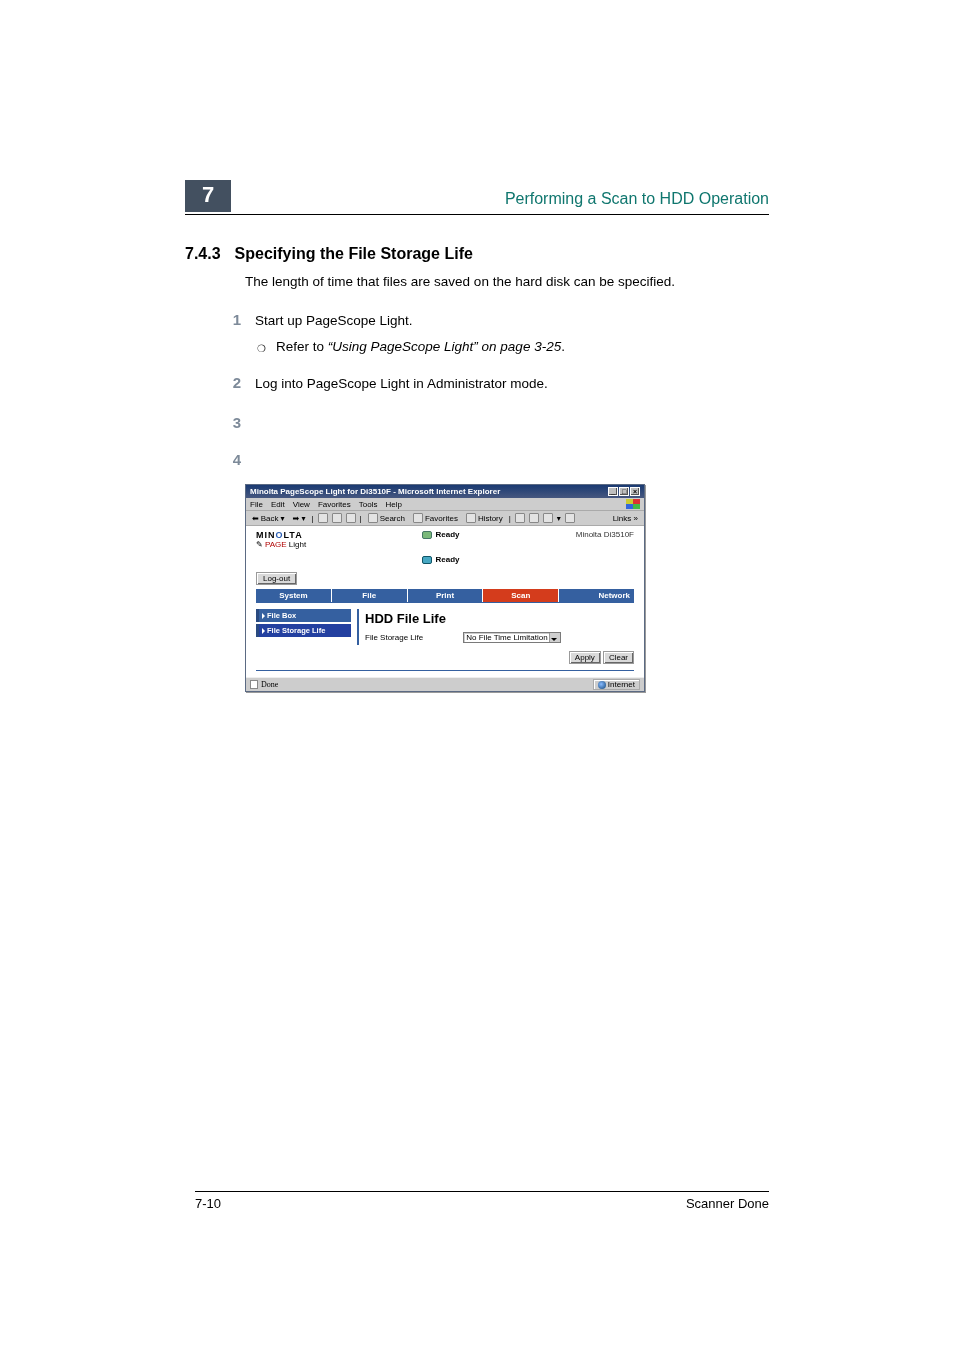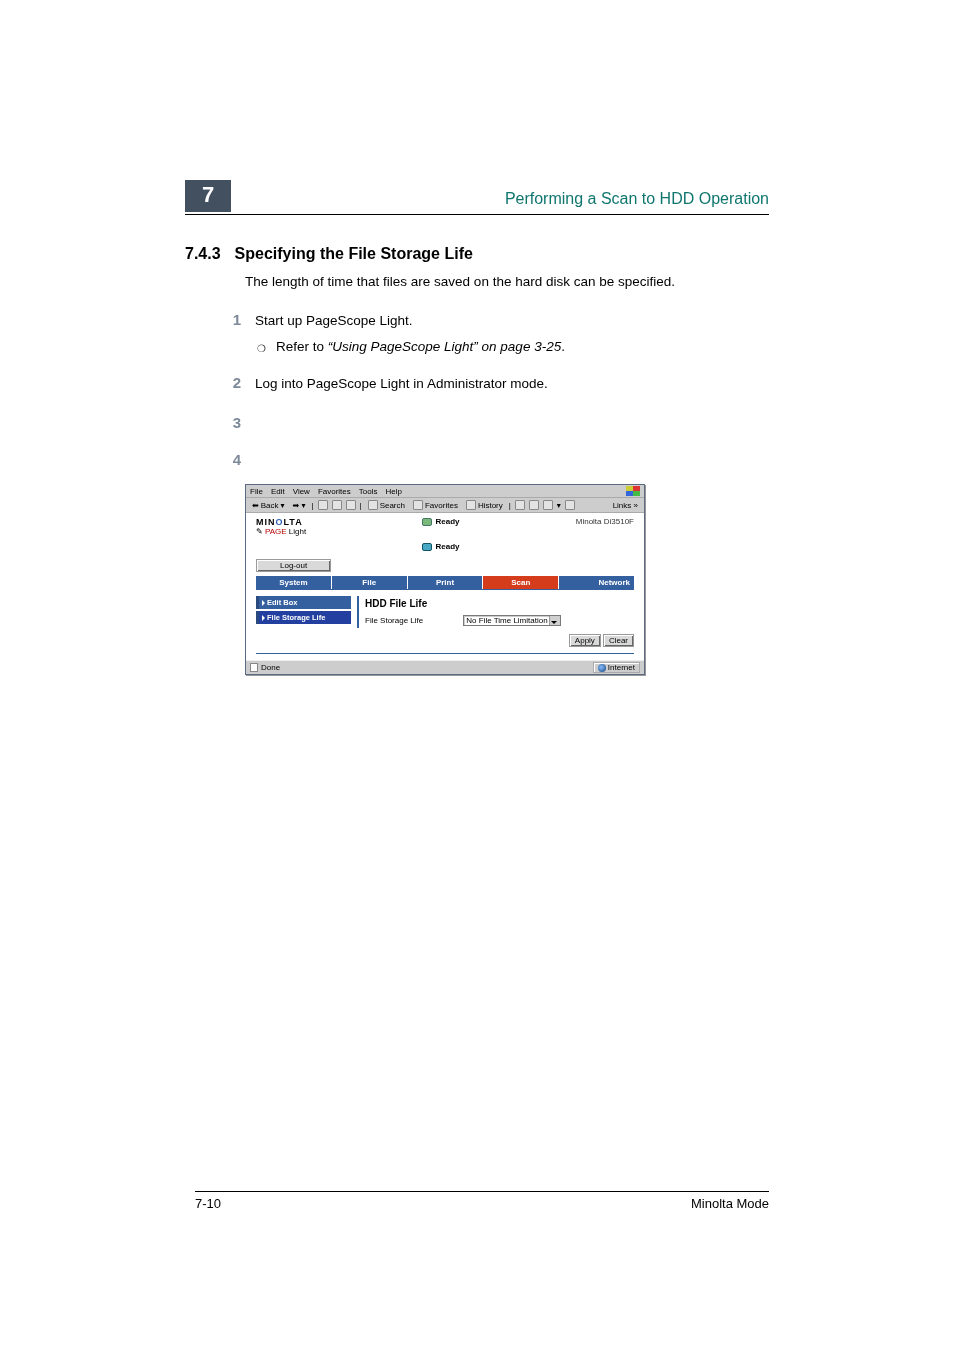--- a/index.html
+++ b/index.html
@@ -170,21 +170,21 @@
   .ss-status .row { display:flex; align-items:center; gap:3px; }
   .ss-status .ic1 { width:10px; height:8px; background:#7ab97a; border-radius:2px; border:1px solid #476; }
   .ss-status .ic2 { width:10px; height:8px; background:#47a8c3; border-radius:2px; border:1px solid #156; }
   .ss-model { font-size:8px; color:#333; text-align:right; }
   .ss-btn-logout {
     margin: 2px 0 0 10px;
     display:inline-block;
     border: 1px solid #9a9a9a;
     box-shadow: inset 1px 1px 0 #fff, inset -1px -1px 0 #666;
     background: #d9d9d9;
-    padding: 1px 23px;
+    padding: 1px 6px;
     font-size: 8px;
   }
   .ss-tabs {
     display:flex;
     margin: 4px 10px 0 10px;
   }
   .ss-tab {
     flex:1;
     text-align:center;
     padding: 2px 4px;
@@ -219,21 +219,21 @@
   }
   .ss-sideitem.active { background:#2340a0; }
   .ss-sideitem .tri {
     width:0; height:0; border-left:3px solid #fff; border-top:3px solid transparent; border-bottom:3px solid transparent;
   }
   .ss-main {
     flex:1;
     border-left: 2px solid #3560a0;
     padding: 2px 6px;
   }
-  .ss-main h5 { margin:0 0 6px 0; font-size:10px; font-weight:bold; }
+  .ss-main h5 { margin:0 0 6px 0; font-size:13px; font-weight:bold; }
   .ss-form-row { display:flex; align-items:center; gap:40px; margin-top:4px; }
   .ss-form-row .label { font-size:8px; }
   .ss-select {
     border:1px solid #7a7a7a;
     box-shadow: inset 1px 1px 0 #ccc;
     background:#fff;
     font-size:8px;
     padding:0 12px 0 2px;
     position:relative;
     display:inline-block;
@@ -272,21 +272,21 @@
   .ss-statusbar .zone {
     display:flex; align-items:center; gap:2px;
     border:1px solid #aaa;
     box-shadow: inset 1px 1px 0 #fff;
     background:#cdcdcd;
     padding: 0 4px;
   }
   .ss-statusbar .globe {
     width:8px; height:8px; border-radius:50%; background: radial-gradient(circle at 40% 40%, #8bf, #147);
   }
-  .ss-statusbar .left { display:flex; align-items:center; gap:3px; }
+  .ss-statusbar .left { display:flex; align-items:center; gap:3px;font-family:Liberation Serif, serif; }
   .ss-statusbar .pageic {
     width:8px; height:9px; background:#fff; border:1px solid #888;
   }
   .footer {
     position: absolute;
     bottom: 140px;
     left: 195px;
     right: 185px;
     border-top: 1px solid #000;
     display: flex;
@@ -330,20 +330,28 @@
   <div class="step">
     <div class="step-num">3</div>
   </div>
 
   <div class="step">
     <div class="step-num">4</div>
   </div>
 
   <div class="screenshot-wrap">
     <div class="screenshot">
+      <div class="ss-titlebar">
+        <span>Minolta PageScope Light for Di3510F - Microsoft Internet Explorer</span>
+        <span class="wbtns">
+          <span class="wbtn">_</span>
+          <span class="wbtn">□</span>
+          <span class="wbtn">×</span>
+        </span>
+      </div>
       <div class="ss-menubar">
         <span class="menu">
           <span>File</span>
           <span>Edit</span>
           <span>View</span>
           <span>Favorites</span>
           <span>Tools</span>
           <span>Help</span>
         </span>
         <span class="winlogo"></span>
@@ -412,21 +420,21 @@
           <div class="ss-tab blue">Print</div>
           <div class="ss-tab active">Scan</div>
           <div class="ss-tab blue">Network</div>
         </div>
         <div class="ss-divider"></div>
 
         <div class="ss-body">
           <div class="ss-sidebar">
             <div class="ss-sideitem">
               <span class="tri"></span>
-              <span>Edit Box</span>
+              <span>File Box</span>
             </div>
             <div class="ss-sideitem active">
               <span class="tri"></span>
               <span>File Storage Life</span>
             </div>
           </div>
           <div class="ss-main">
             <h5>HDD File Life</h5>
             <div class="ss-form-row">
               <span class="label">File Storage Life</span>
@@ -451,14 +459,14 @@
           <span>Internet</span>
         </span>
       </div>
     </div>
   </div>
 
 </div>
 
 <div class="footer">
   <span>7-10</span>
-  <span>Minolta Mode</span>
+  <span>Scanner Done</span>
 </div>
 
 </body></html>

